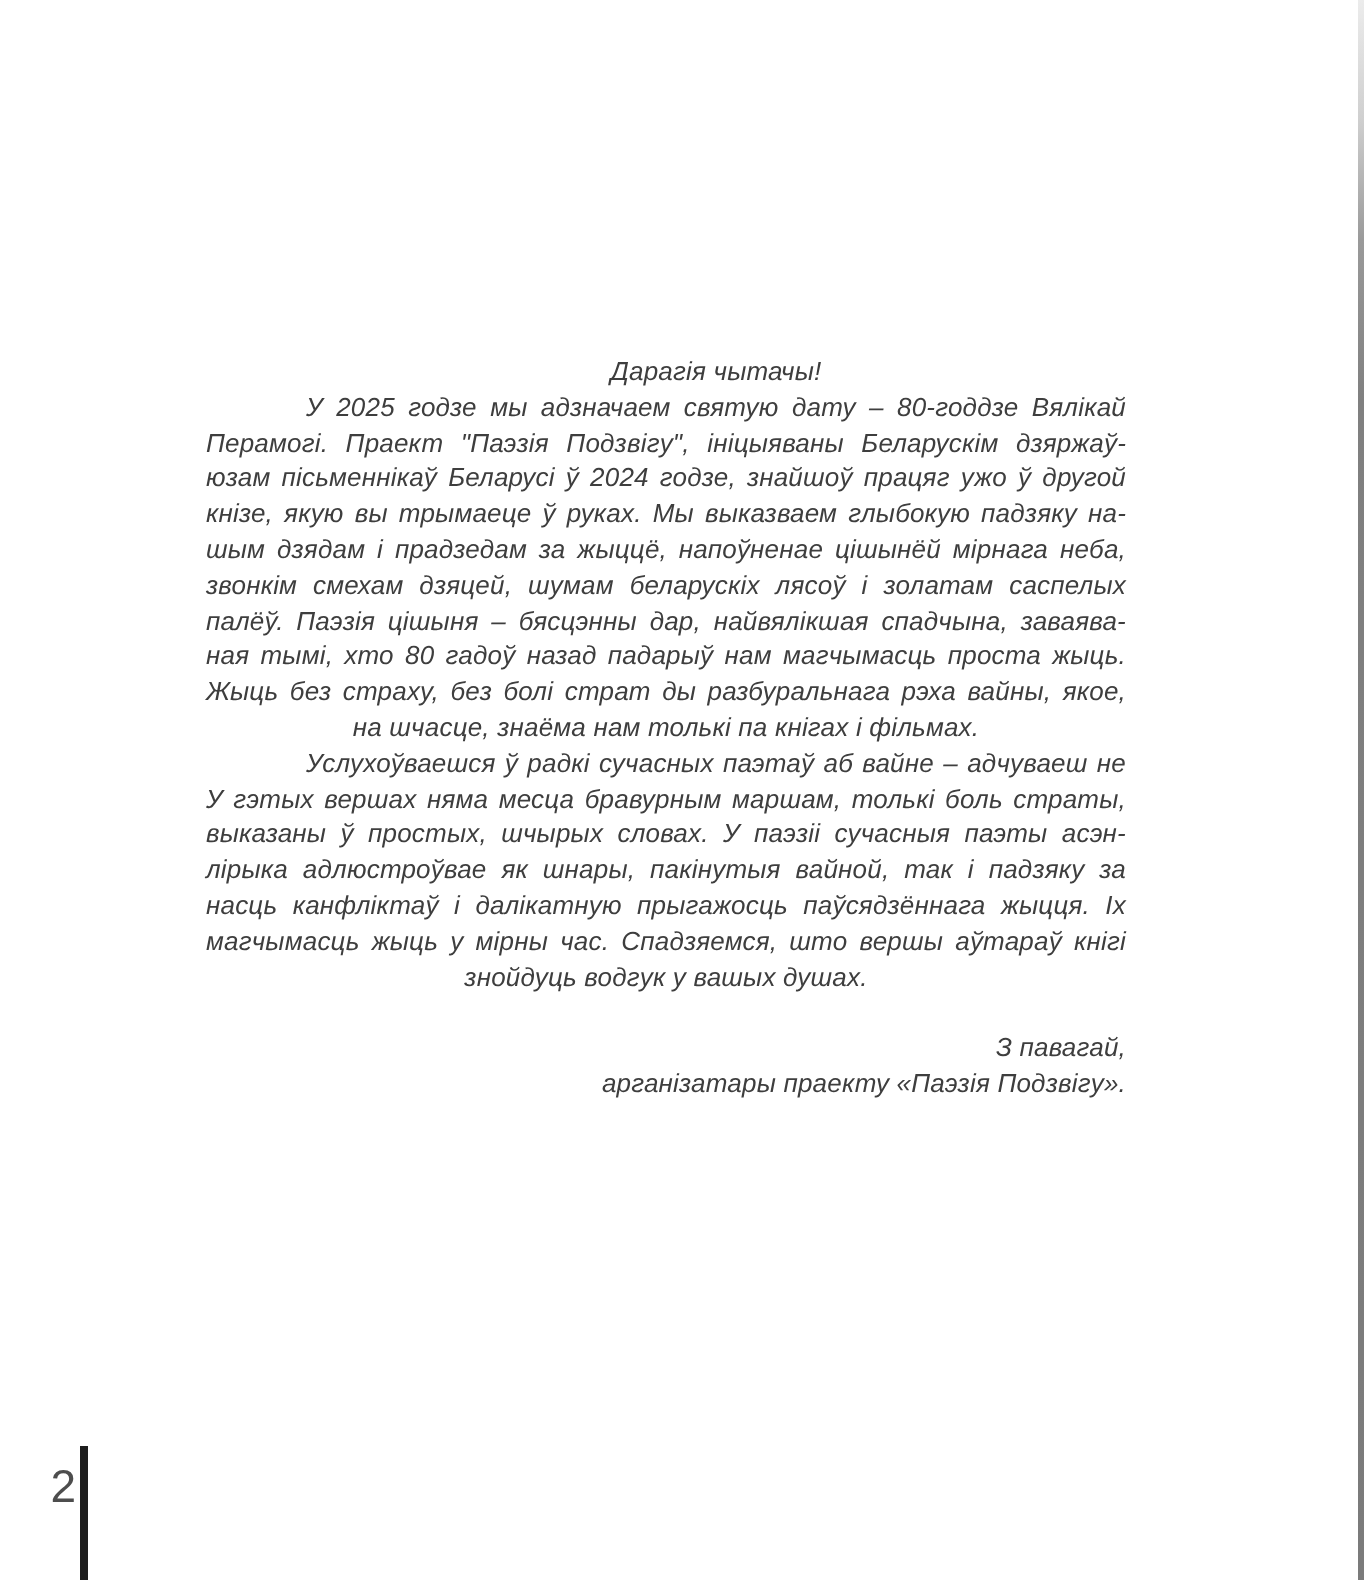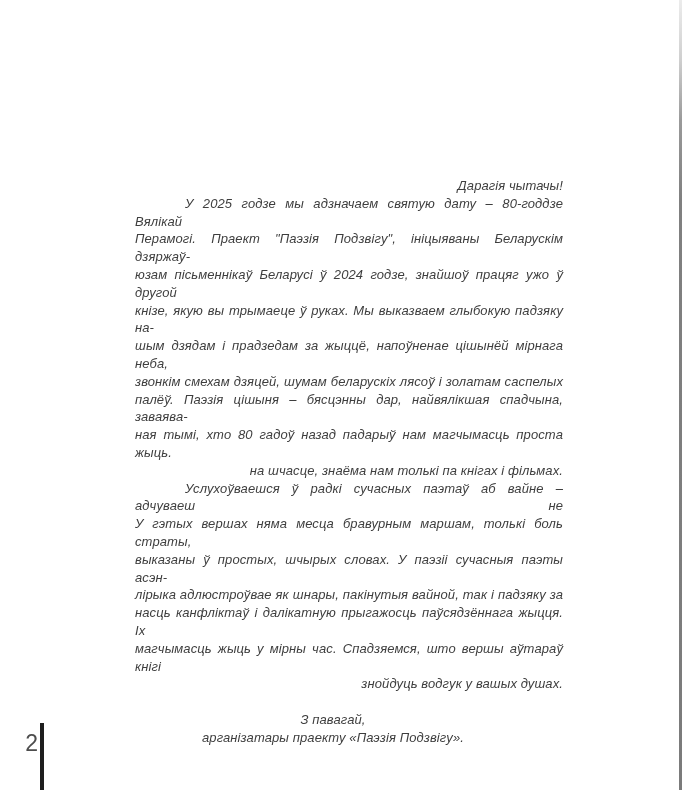--- a/index.html
+++ b/index.html
@@ -22,24 +22,24 @@
     position: absolute;
     left: 103px;
     top: 177px;
     width: 460px;
     font-style: italic;
     font-size: 13px;
     line-height: 17.8px;
     color: #3e3e3e;
     letter-spacing: 0.1px;
   }
-  .ln { min-height: 17.8px; text-align: right; }
-  .ln.j { text-align: justify; text-align-last: justify; margin-left: 32px; }
+  .ln { min-height: 17.8px; text-align: center; }
+  .ln.j { text-align: justify; text-align-last: justify; }
   .ln.ind { text-indent: 50px; }
-  .ln.right { text-align: center; }
+  .ln.right { text-align: right; }
   .ln.blank { height: 17.8px; }
   
   .page-number {
     position: absolute;
     left: 20px;
     top: 731px;
     width: 18px;
     text-align: right;
     font-size: 23px;
     line-height: 24px;
@@ -78,20 +78,21 @@
   <div class="letter">
     <div class="ln ind">Дарагія чытачы!</div>
     <div class="ln ind j">У 2025 годзе мы адзначаем святую дату – 80-годдзе Вялікай</div>
     <div class="ln j">Перамогі. Праект "Паэзія Подзвігу", ініцыяваны Беларускім дзяржаў-</div>
     <div class="ln j">юзам пісьменнікаў Беларусі ў 2024 годзе, знайшоў працяг ужо ў другой</div>
     <div class="ln j">кнізе, якую вы трымаеце ў руках. Мы выказваем глыбокую падзяку на-</div>
     <div class="ln j">шым дзядам і прадзедам за жыццё, напоўненае цішынёй мірнага неба,</div>
     <div class="ln j">звонкім смехам дзяцей, шумам беларускіх лясоў і золатам саспелых</div>
     <div class="ln j">палёў. Паэзія цішыня – бясцэнны дар, найвялікшая спадчына, заваява-</div>
     <div class="ln j">ная тымі, хто 80 гадоў назад падарыў нам магчымасць проста жыць.</div>
+    <div class="ln j">Жыць без страху, без болі страт ды разбуральнага рэха вайны, якое,</div>
     <div class="ln">на шчасце, знаёма нам толькі па кнігах і фільмах.</div>
     <div class="ln ind j">Услухоўваешся ў радкі сучасных паэтаў аб вайне – адчуваеш не</div>
     <div class="ln j">У гэтых вершах няма месца бравурным маршам, толькі боль страты,</div>
     <div class="ln j">выказаны ў простых, шчырых словах. У паэзіі сучасныя паэты асэн-</div>
     <div class="ln j">лірыка адлюстроўвае як шнары, пакінутыя вайной, так і падзяку за</div>
     <div class="ln j">насць канфліктаў і далікатную прыгажосць паўсядзённага жыцця. Іх</div>
     <div class="ln j">магчымасць жыць у мірны час. Спадзяемся, што вершы аўтараў кнігі</div>
     <div class="ln">знойдуць водгук у вашых душах.</div>
     <div class="ln blank"></div>
     <div class="ln right">З павагай,</div>

